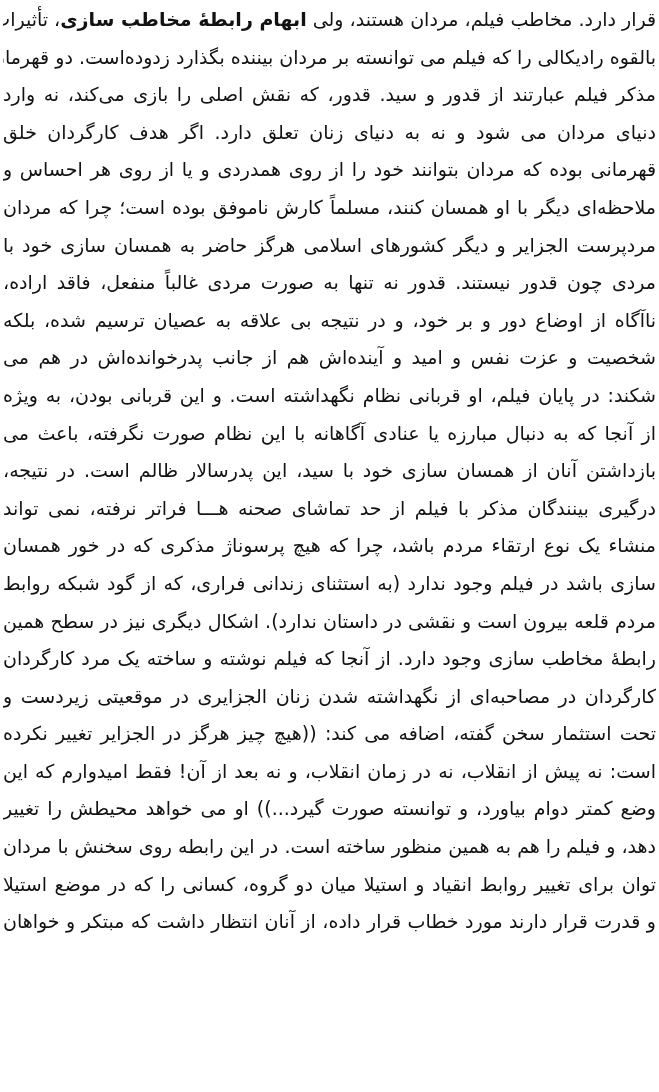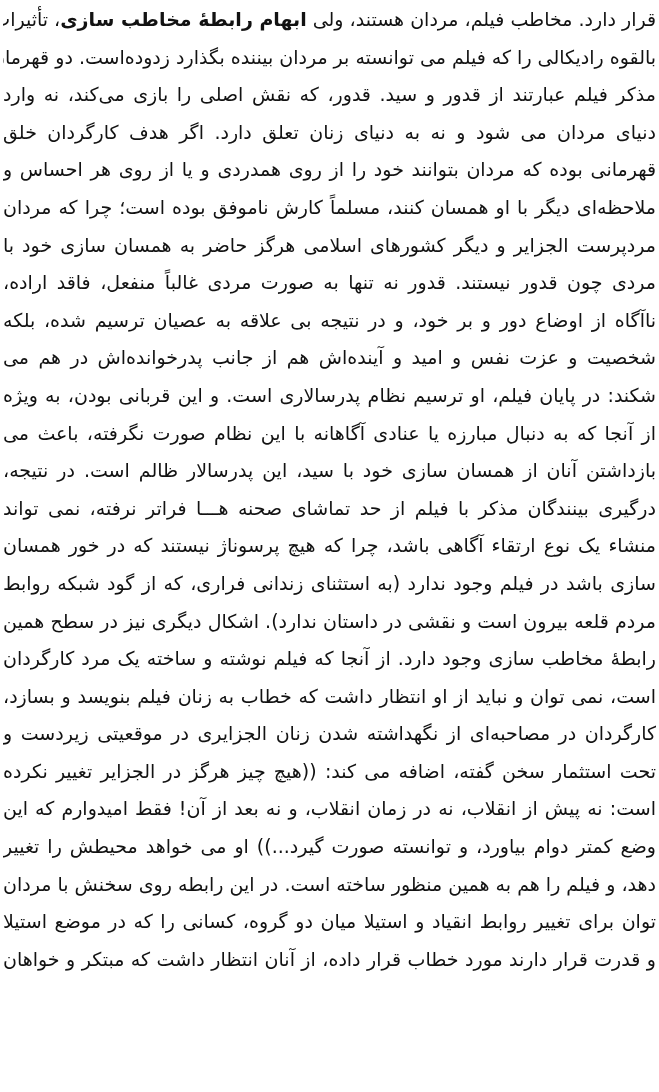--- a/index.html
+++ b/index.html
@@ -42,29 +42,28 @@
   <p class="line"><span>قرار دارد. مخاطب فیلم، مردان هستند، ولی </span><span class="bold-term">ابهام رابطهٔ مخاطب سازی</span><span>، تأثیرات</span></p>
   <p class="line">بالقوه رادیکالی را که فیلم می توانسته بر مردان بیننده بگذارد زدوده‌است. دو قهرمان</p>
   <p class="line">مذکر فیلم عبارتند از قدور و سید. قدور، که نقش اصلی را بازی می‌کند، نه وارد</p>
   <p class="line">دنیای مردان می شود و نه به دنیای زنان تعلق دارد. اگر هدف کارگردان خلق</p>
   <p class="line">قهرمانی بوده که مردان بتوانند خود را از روی همدردی و یا از روی هر احساس و</p>
   <p class="line">ملاحظه‌ای دیگر با او همسان کنند، مسلماً کارش ناموفق بوده است؛ چرا که مردان</p>
   <p class="line">مردپرست الجزایر و دیگر کشورهای اسلامی هرگز حاضر به همسان سازی خود با</p>
   <p class="line">مردی چون قدور نیستند. قدور نه تنها به صورت مردی غالباً منفعل، فاقد اراده،</p>
   <p class="line">ناآگاه از اوضاع دور و بر خود، و در نتیجه بی علاقه به عصیان ترسیم شده، بلکه</p>
   <p class="line">شخصیت و عزت نفس و امید و آینده‌اش هم از جانب پدرخوانده‌اش در هم می</p>
-  <p class="line">شکند: در پایان فیلم، او ترسیم نظام پدرسالاری است. و این قربانی بودن، به ویژه</p>
+  <p class="line">شکند: در پایان فیلم، او قربانی نظام نگهداشته است. و این قربانی بودن، به ویژه</p>
   <p class="line">از آنجا که به دنبال مبارزه یا عنادی آگاهانه با این نظام صورت نگرفته، باعث می</p>
   <p class="line">بازداشتن آنان از همسان سازی خود با سید، این پدرسالار ظالم است. در نتیجه،</p>
   <p class="line">درگیری بینندگان مذکر با فیلم از حد تماشای صحنه هـــا فراتر نرفته، نمی تواند</p>
-  <p class="line">منشاء یک نوع ارتقاء آگاهی باشد، چرا که هیچ پرسوناژ نیستند که در خور همسان</p>
+  <p class="line">منشاء یک نوع ارتقاء مردم باشد، چرا که هیچ پرسوناژ مذکری که در خور همسان</p>
   <p class="line">سازی باشد در فیلم وجود ندارد (به استثنای زندانی فراری، که از گود شبکه روابط</p>
   <p class="line">مردم قلعه بیرون است و نقشی در داستان ندارد). اشکال دیگری نیز در سطح همین</p>
   <p class="line">رابطهٔ مخاطب سازی وجود دارد. از آنجا که فیلم نوشته و ساخته یک مرد کارگردان</p>
-  <p class="line">است، نمی توان و نباید از او انتظار داشت که خطاب به زنان فیلم بنویسد و بسازد،</p>
   <p class="line">کارگردان در مصاحبه‌ای از نگهداشته شدن زنان الجزایری در موقعیتی زیردست و</p>
   <p class="line">تحت استثمار سخن گفته، اضافه می کند: ((هیچ چیز هرگز در الجزایر تغییر نکرده</p>
   <p class="line">است: نه پیش از انقلاب، نه در زمان انقلاب، و نه بعد از آن! فقط امیدوارم که این</p>
   <p class="line">وضع کمتر دوام بیاورد، و توانسته صورت گیرد...)) او می خواهد محیطش را تغییر</p>
   <p class="line">دهد، و فیلم را هم به همین منظور ساخته است. در این رابطه روی سخنش با مردان</p>
   <p class="line">توان برای تغییر روابط انقیاد و استیلا میان دو گروه، کسانی را که در موضع استیلا</p>
   <p class="line">و قدرت قرار دارند مورد خطاب قرار داده، از آنان انتظار داشت که مبتکر و خواهان</p>
 </div>
 
 </body></html>

